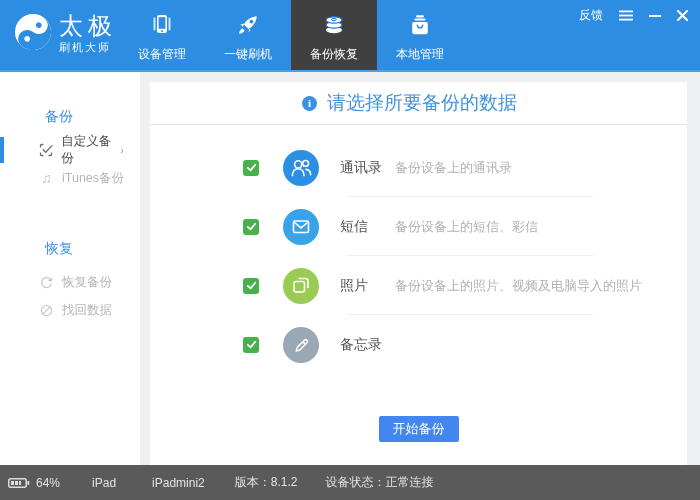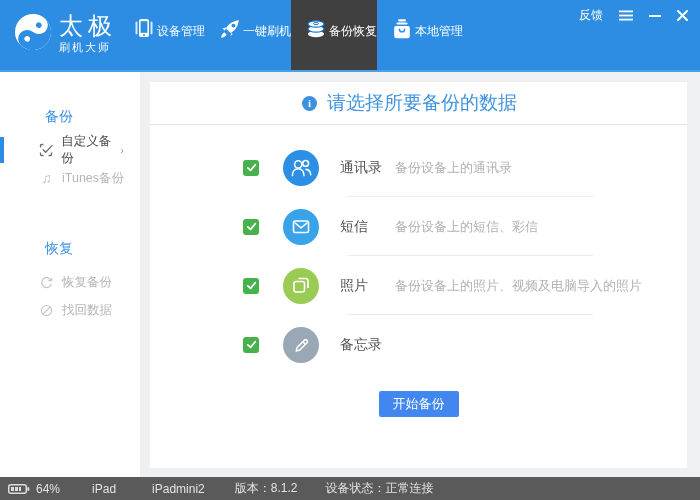--- a/index.html
+++ b/index.html
@@ -10,21 +10,21 @@
   
   .header { position:absolute; left:0; top:0; width:700px; height:72px;
             background:#2c8de3; border-bottom:0; }
   .header::after { content:""; position:absolute; left:0; bottom:0; width:100%; height:2px; background:#4aa1e8; }
   .logo { position:absolute; left:14px; top:13px; display:flex; align-items:center; }
   .logo-text { margin-left:7px; color:#fff; }
   .logo-title { font-size:24px; letter-spacing:5px; line-height:24px; font-weight:400; }
   .logo-sub { font-size:11px; letter-spacing:2px; margin-top:2px; opacity:.95; }
 
   .nav { position:absolute; left:119px; top:0; height:70px; display:flex; }
-  .tab { width:86px; height:70px; display:flex; align-items:center;
+  .tab { width:86px; height:70px; display:flex; flex-direction:column; align-items:center;
          justify-content:flex-end; padding-bottom:7px; cursor:pointer; }
   .tab.active { background:#1173d2; }
   .tab-icon { height:32px; display:flex; align-items:center; justify-content:center; margin-bottom:5px; }
   .tab-label { color:#fff; font-size:12px; }
 
   .win-controls { position:absolute; right:12px; top:7px; display:flex; align-items:center; gap:16px; color:#fff; }
   .feedback { font-size:12px; cursor:pointer; }
   .wc-icon { display:flex; align-items:center; cursor:pointer; }
 
   
@@ -52,27 +52,27 @@
   .backup-row { position:relative; height:59px; display:flex; align-items:center; padding-left:93px; }
   .backup-row.with-divider::after { content:""; position:absolute; left:197px; right:94px; bottom:0;
                                     height:1px; background:#ededed; }
   .checkbox { width:16px; height:16px; border-radius:3px; background:#47b14c; display:flex;
               align-items:center; justify-content:center; cursor:pointer; flex:none; }
   .row-icon { width:36px; height:36px; border-radius:50%; margin-left:24px; flex:none;
               display:flex; align-items:center; justify-content:center; }
   .row-label { margin-left:21px; width:55px; font-size:14px; color:#555; flex:none; }
   .row-desc { font-size:13px; color:#b2b2b2; }
 
-  .btn-row { margin-top:17px; text-align:center; }
+  .btn-row { margin-top:42px; text-align:center; }
   .start-btn { display:inline-block; width:80px; height:26px; line-height:26px; background:#4287f0;
                color:#fff; font-size:13px; border:none; border-radius:2px; cursor:pointer;
                font-family:"Liberation Sans","DejaVu Sans",sans-serif; }
 
   
-  .statusbar { position:absolute; left:0; bottom:0; width:700px; height:23px; background:#5a5a5a;
+  .statusbar { position:absolute; left:0; bottom:0; width:700px; height:35px; background:#5a5a5a;
                display:flex; align-items:center; color:#e3e3e3; font-size:12px; }
   .battery { margin-left:8px; display:flex; align-items:center; }
   .sb-pct { margin-left:6px; }
   .sb-device { margin-left:26px;padding-left:6px; }
   .sb-model { margin-left:36px; }
   .sb-version { margin-left:30px; }
   .sb-status { margin-left:28px; }
 </style>
 </head>
 <body>

